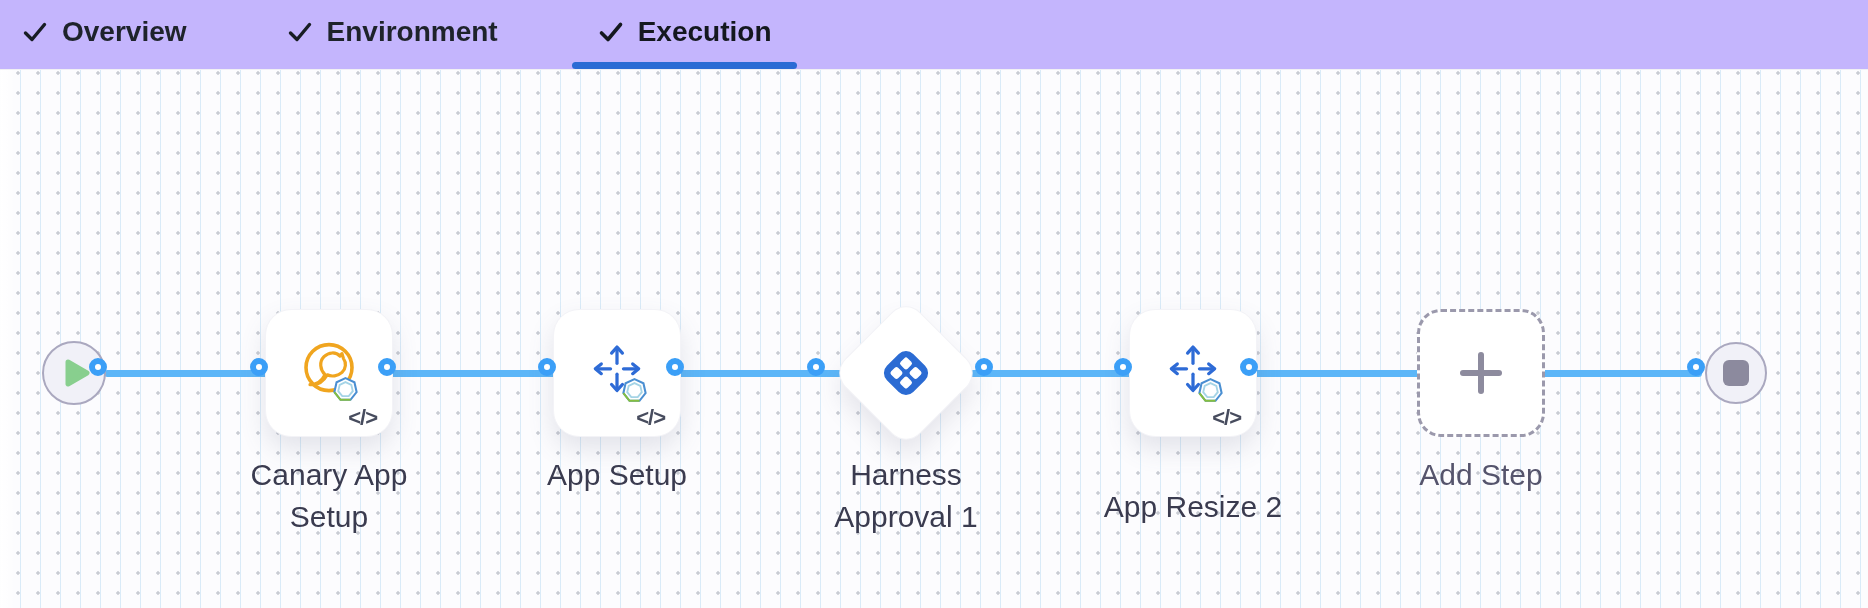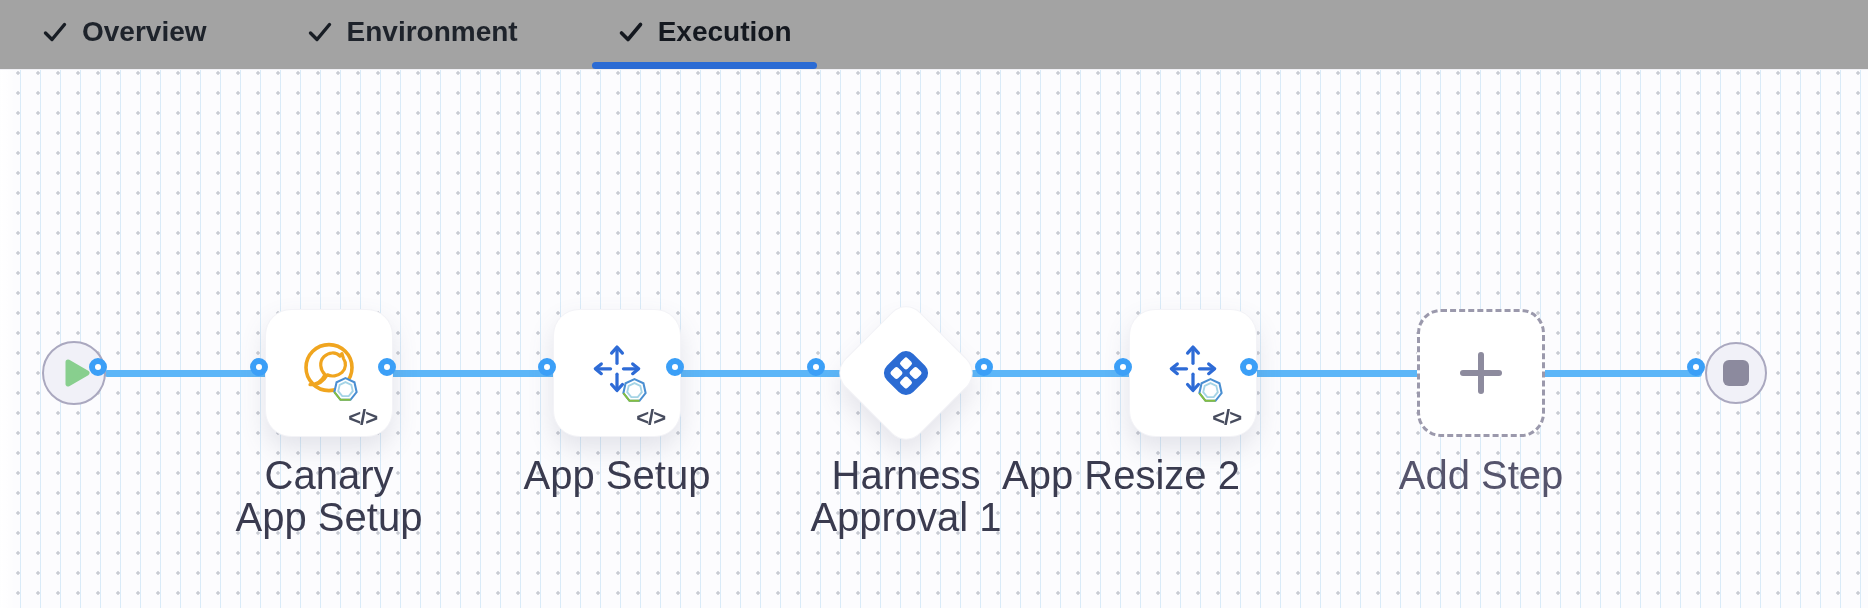--- a/index.html
+++ b/index.html
@@ -13,22 +13,22 @@
     --stop-grey:#8c8a9e;
     --label-text:#3a3b4f;
     --addstep-text:#55546c;
     --tab-text:#1e232b;
   }
   *{margin:0;padding:0;box-sizing:border-box;}
   html,body{width:1868px;height:608px;overflow:hidden;background:#fff;
     font-family:"Liberation Sans",sans-serif;}
 
   
-  .header{position:relative;height:70px;background:#a3a3a3;border-bottom:1px solid #f0f0f4;
-    display:flex;align-items:center;padding-left:42px;gap:100px;z-index:5;}
+  .header{position:relative;height:70px;background:#c4b5fd;border-bottom:1px solid #f0f0f4;
+    display:flex;align-items:center;padding-left:22px;gap:100px;z-index:5;}
   .tab{position:relative;height:100%;display:flex;align-items:center;gap:14px;
     font-size:28px;font-weight:600;color:var(--tab-text);cursor:pointer;padding-bottom:6px;}
   .tab.active{font-weight:700;color:#14181f;}
   .tab .check{display:flex;align-items:center;}
   .tab .check svg{display:block;}
   .tab .underline{position:absolute;left:-26px;right:-26px;bottom:0;height:7px;
     border-radius:6px;background:var(--accent-blue);}
 
   
   .canvas{position:relative;width:1868px;height:538px;background-color:#fcfcfe;
@@ -64,21 +64,21 @@
     border:1px solid #f3f3f7;border-radius:20px;transform:rotate(45deg);z-index:2;cursor:pointer;
     box-shadow:10px 10px 24px rgba(96,97,128,0.14);}
   .diamond-icon{position:absolute;left:879px;top:276px;width:54px;height:54px;z-index:3;
     pointer-events:none;}
 
   .add-step{position:absolute;left:1417px;top:239px;width:128px;height:128px;background:#fff;
     border:3px dashed #9b99ac;border-radius:24px;z-index:2;cursor:pointer;
     display:flex;align-items:center;justify-content:center;}
 
   .node-label{position:absolute;top:384px;transform:translateX(-50%);text-align:center;
-    font-size:40px;line-height:42px;color:var(--label-text);z-index:2;white-space:nowrap;}
+    font-size:30px;line-height:42px;color:var(--label-text);z-index:2;white-space:nowrap;}
   .node-label.two-line{width:200px;white-space:normal;}
   .node-label.add{color:var(--addstep-text);text-align:right;}
 </style>
 </head>
 <body>
 
 <div class="header">
   <div class="tab">
     <span class="check">
       <svg width="26" height="26" viewBox="0 0 26 26">
@@ -211,15 +211,15 @@
   <div class="ring" style="left:666px;top:288px;"></div>
   <div class="ring" style="left:807px;top:288px;"></div>
   <div class="ring" style="left:975px;top:288px;"></div>
   <div class="ring" style="left:1114px;top:288px;"></div>
   <div class="ring" style="left:1240px;top:288px;"></div>
   <div class="ring" style="left:1687px;top:288px;"></div>
 
   <div class="node-label two-line" style="left:329px;">Canary App Setup</div>
   <div class="node-label" style="left:617px;">App Setup</div>
   <div class="node-label two-line" style="left:906px;">Harness Approval 1</div>
-  <div class="node-label" style="left:1121px;">App Resize 2</div>
+  <div class="node-label" style="left:1193px;margin-top:32px;">App Resize 2</div>
   <div class="node-label add" style="left:1481px;">Add Step</div>
 </div>
 
 </body></html>

